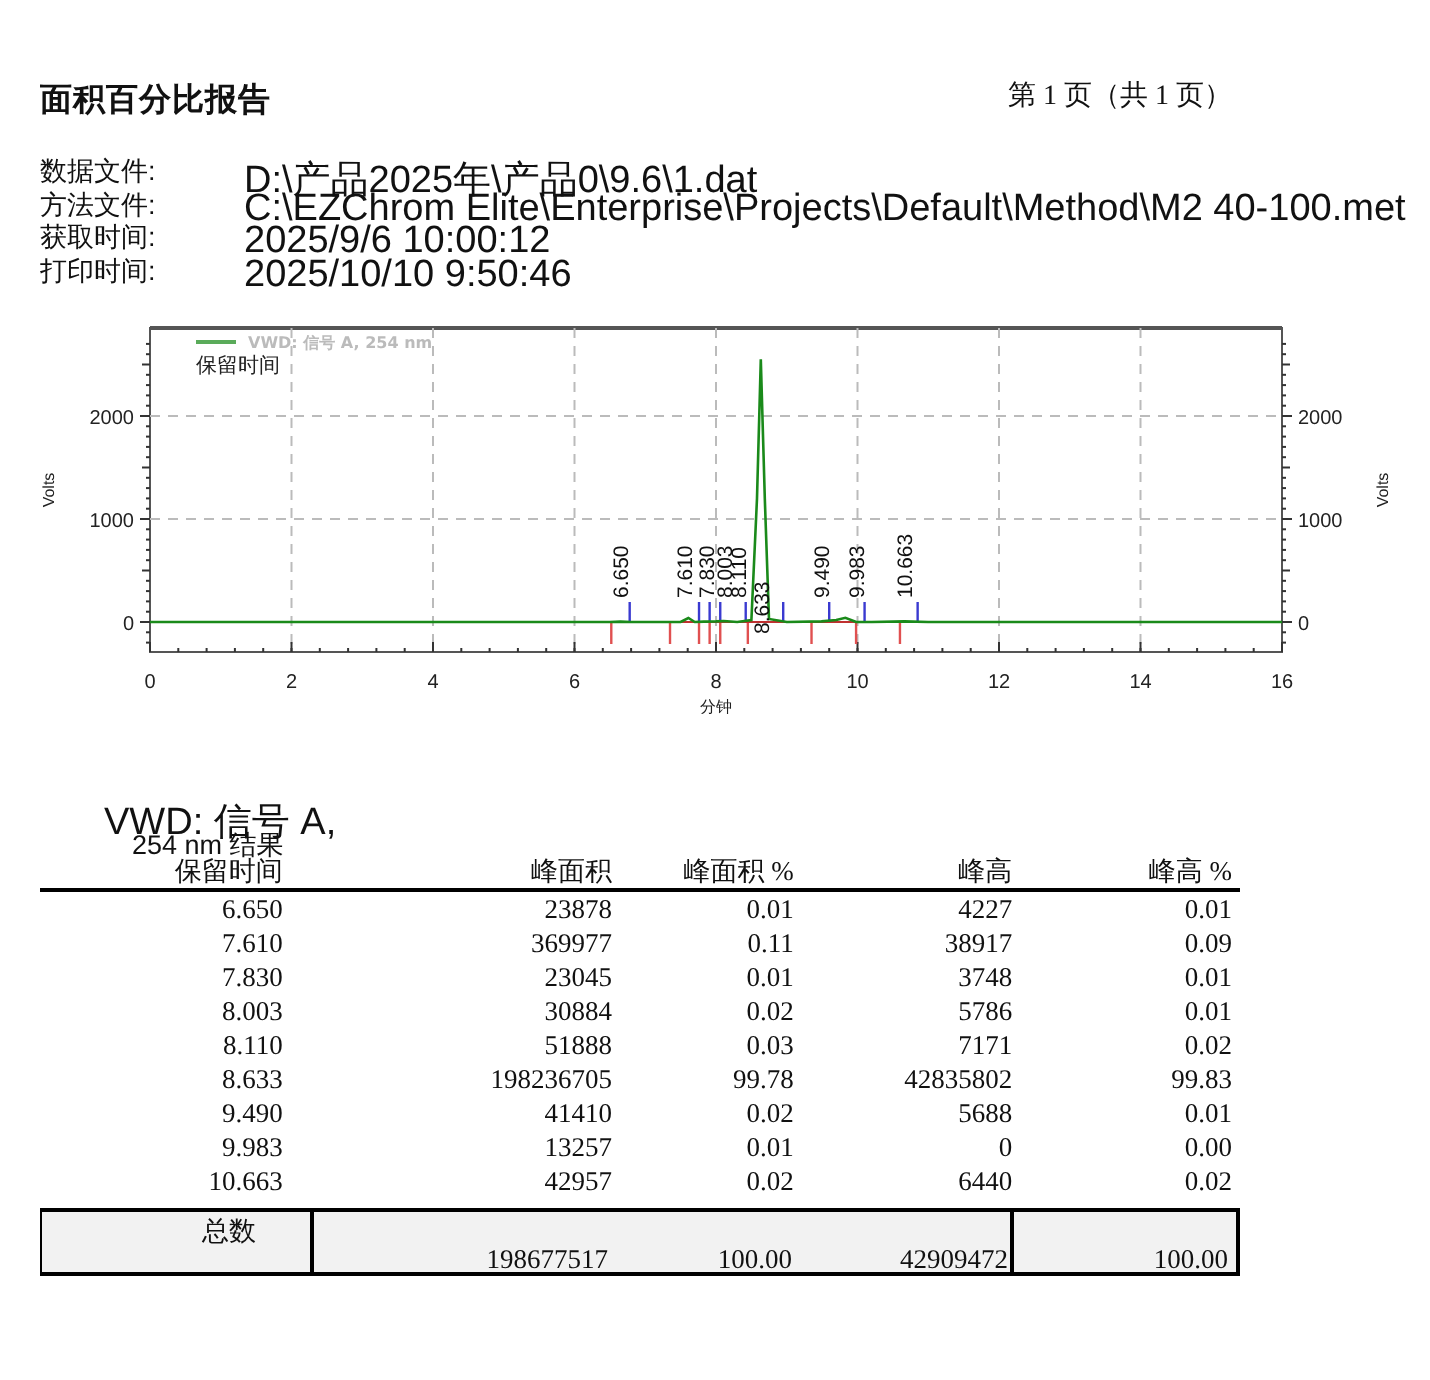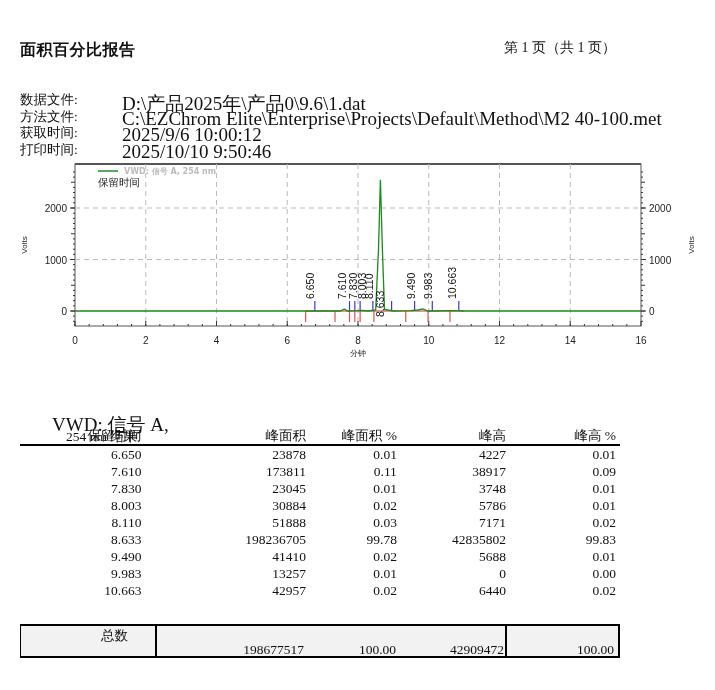--- a/index.html
+++ b/index.html
@@ -1,18 +1,18 @@
 <!DOCTYPE html>
 <html><head>
 <meta charset="utf-8">
 <style>
   html, body { margin:0; padding:0; background:#ffffff; }
   body { width:715px; height:690px; position:relative; overflow:hidden; color:#111; }
   .serif { font-family: "Liberation Serif", "DejaVu Serif", serif; }
-  .mono { font-family: Liberation Serif, serif; margin-top: 14px; }
+  .mono { font-family: Liberation Sans, sans-serif; }
   .sans { font-family: "Liberation Sans", "DejaVu Sans", sans-serif; }
   .abs { position:absolute; white-space:nowrap; }
 
   #page-num { left:504px; top:22px; font-size:14px;margin-top:17px; }
   #report-title { left:20px; top:40px; font-size:16px; font-weight:bold; letter-spacing:0.5px; }
   .meta-label { left:20px; font-size:13.5px; }
   .meta-value { left:122px; font-size:19px; }
 
   #chart { position:absolute; left:0; top:150px; width:715px; height:215px; }
 
@@ -21,21 +21,21 @@
 
   table.results { position:absolute; left:20px; top:428px; width:600px; border-collapse:collapse; font-size:13.5px; }
   table.results th { font-weight:normal; text-align:right; padding:0 4px 0 0; line-height:16px; border-bottom:2px solid #000; }
   table.results td { text-align:right; padding:0 4px 0 0; line-height:17px; }
   .c0 { width:126px; }
   .c1 { width:166px; }
   .c2 { width:90px; }
   .c3 { width:108px; }
   .c4 { width:110px; }
 
-  #totals { position:absolute; left:20px; top:624px; width:600px; height:34px; background:#f2f2f2; border:2px solid #000; border-left:1px solid #000; box-sizing:border-box; }
+  #totals { position:absolute; left:20px; top:604px; width:600px; height:34px; background:#f2f2f2; border:2px solid #000; border-left:1px solid #000; box-sizing:border-box; }
   #totals .div1 { position:absolute; left:134px; top:0; bottom:0; border-left:2px solid #000; }
   #totals .div2 { position:absolute; left:484px; top:0; bottom:0; border-left:2px solid #000; }
   #totals span { position:absolute; font-size:13.5px; }
 </style>
 </head>
 <body>
 
 <div class="abs serif" id="page-num">第 1 页（共 1 页）</div>
 <div class="abs sans" id="report-title">面积百分比报告</div>
 
@@ -247,21 +247,21 @@
   <tbody id="results-body">
       <tr>
         <td class="c0">6.650</td>
         <td class="c1">23878</td>
         <td class="c2">0.01</td>
         <td class="c3">4227</td>
         <td class="c4">0.01</td>
       </tr>
       <tr>
         <td class="c0">7.610</td>
-        <td class="c1">173811</td>
+        <td class="c1">369977</td>
         <td class="c2">0.11</td>
         <td class="c3">38917</td>
         <td class="c4">0.09</td>
       </tr>
       <tr>
         <td class="c0">7.830</td>
         <td class="c1">23045</td>
         <td class="c2">0.01</td>
         <td class="c3">3748</td>
         <td class="c4">0.01</td>

